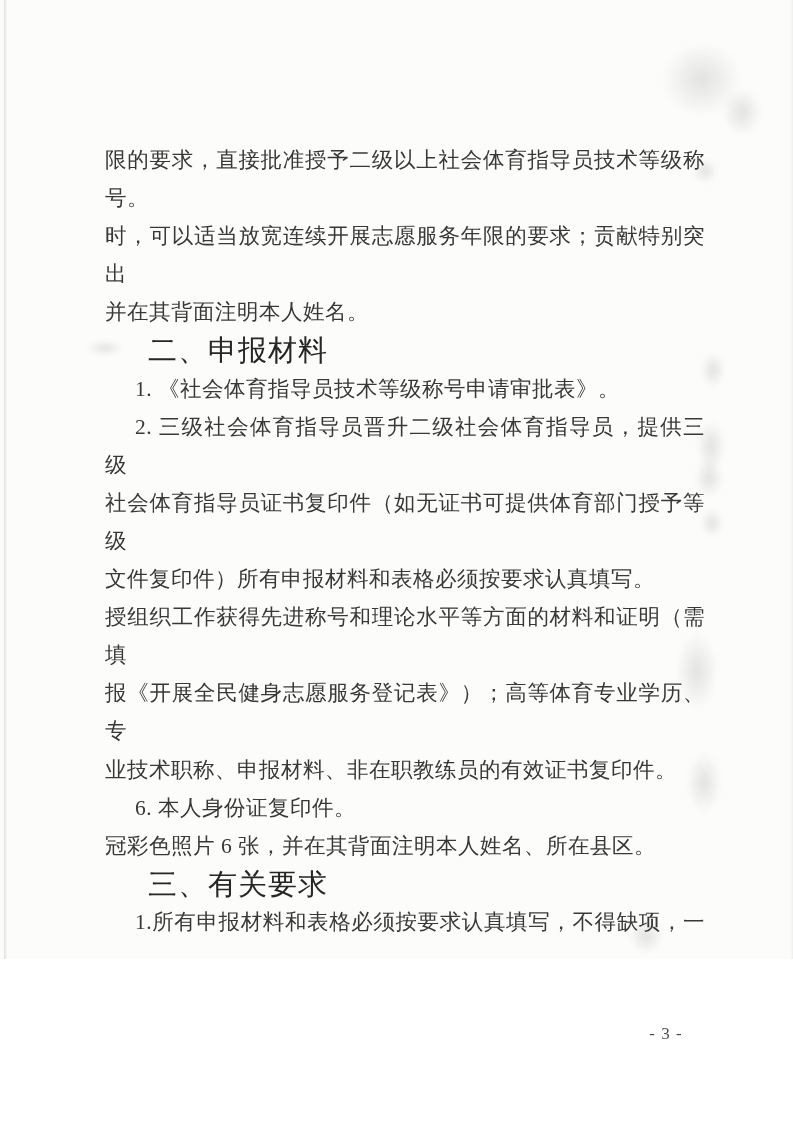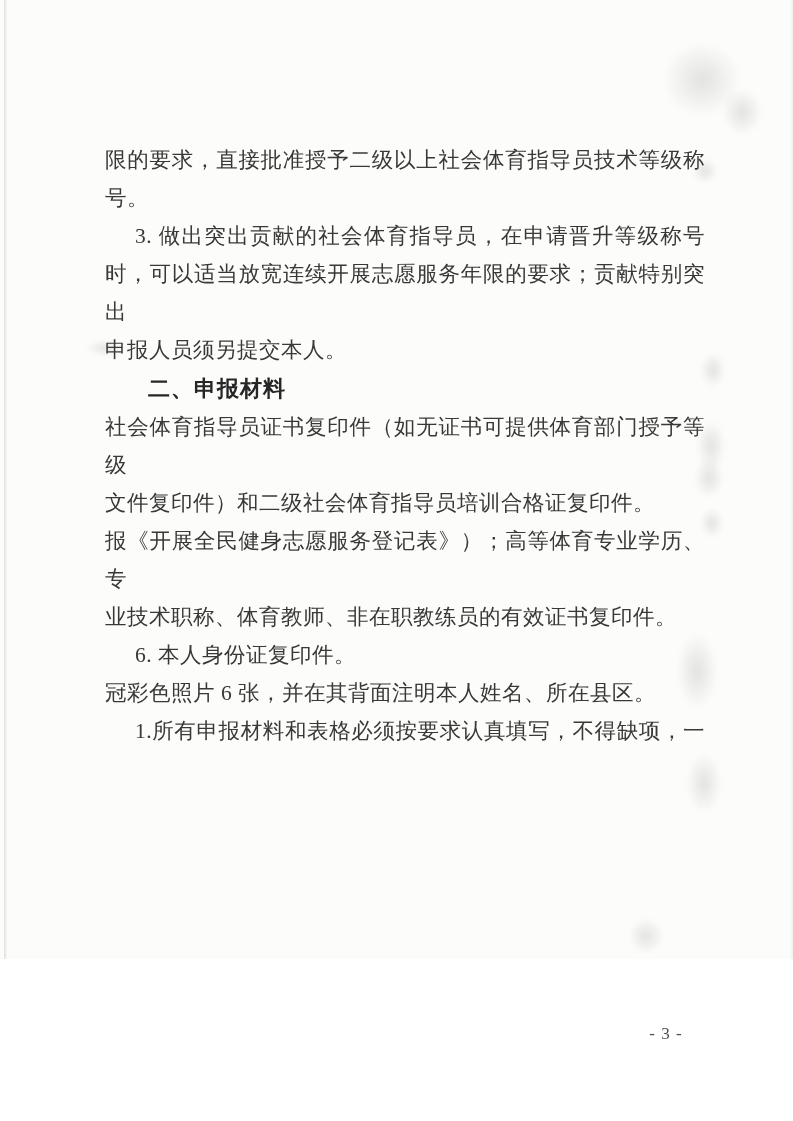--- a/index.html
+++ b/index.html
@@ -42,22 +42,22 @@
     text-align: left;
   }
   .line.fill {
     text-align: justify;
     text-align-last: justify;
     text-justify: inter-character;
   }
   .line.indent { text-indent: 30px; }
   .line.heading {
     font-family: "Liberation Sans", "DejaVu Sans", sans-serif;
-    font-weight: 700;
-    font-size: 22px;
+    font-weight: 400;
+    font-size: 29px;
     color: var(--heading-color);
     letter-spacing: 1px;
   }
   .line.heading.indent { text-indent: 43px; }
   .page-number {
     position: absolute;
     left: 637px; top: 1019px;
     width: 58px; height: 30px;
     line-height: 30px;
     text-align: center;
@@ -99,27 +99,30 @@
   <span class="smudge s6"></span>
   <span class="smudge s7"></span>
   <span class="smudge s8"></span>
   <span class="smudge s9"></span>
   <span class="smudge s10"></span>
   <span class="smudge s11"></span>
 
   <div class="doc-body">
       <div class="line fill">限的要求，直接批准授予二级以上社会体育指导员技术等级称</div>
       <div class="line">号。</div>
-      <div class="line fill indent">3. 做出突出贡献的社会体育指导员，在申请晋升等级称号</div>
       <div class="line fill">时，可以适当放宽连续开展志愿服务年限的要求；贡献特别突出</div>
-      <div class="line">申报人员须另提交本人。</div>
+      <div class="line">并在其背面注明本人姓名。</div>
       <div class="line heading indent">二、申报材料</div>
+      <div class="line indent">1. 《社会体育指导员技术等级称号申请审批表》。</div>
+      <div class="line fill indent">2. 三级社会体育指导员晋升二级社会体育指导员，提供三级</div>
       <div class="line fill">社会体育指导员证书复印件（如无证书可提供体育部门授予等级</div>
-      <div class="line">文件复印件）和二级社会体育指导员培训合格证复印件。</div>
+      <div class="line">文件复印件）所有申报材料和表格必须按要求认真填写。</div>
+      <div class="line fill">授组织工作获得先进称号和理论水平等方面的材料和证明（需填</div>
       <div class="line fill">报《开展全民健身志愿服务登记表》）；高等体育专业学历、专</div>
-      <div class="line">业技术职称、体育教师、非在职教练员的有效证书复印件。</div>
+      <div class="line">业技术职称、申报材料、非在职教练员的有效证书复印件。</div>
       <div class="line indent">6. 本人身份证复印件。</div>
       <div class="line">冠彩色照片 6 张，并在其背面注明本人姓名、所在县区。</div>
+      <div class="line heading indent">三、有关要求</div>
       <div class="line fill indent">1.所有申报材料和表格必须按要求认真填写，不得缺项，一</div>
     </div>
 
   <div class="page-number">- 3 -</div>
 </div>
 
 </body></html>

